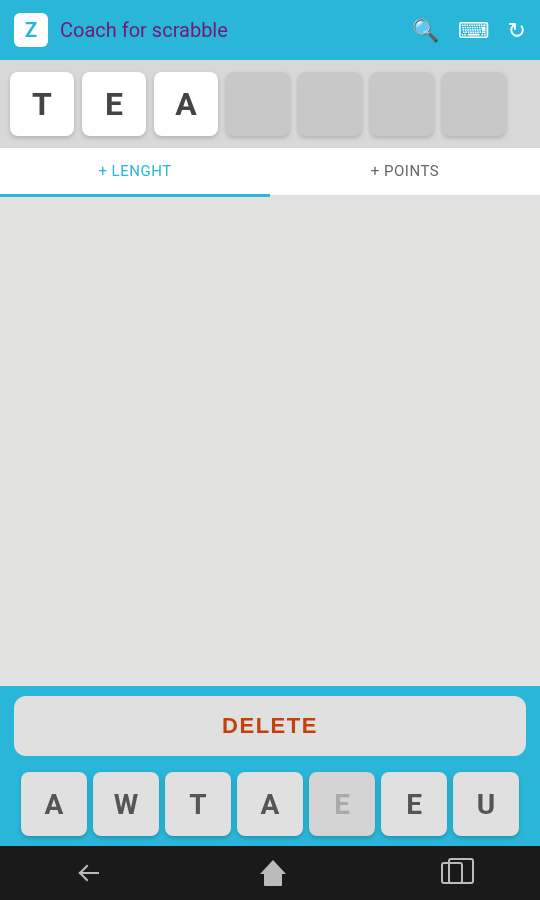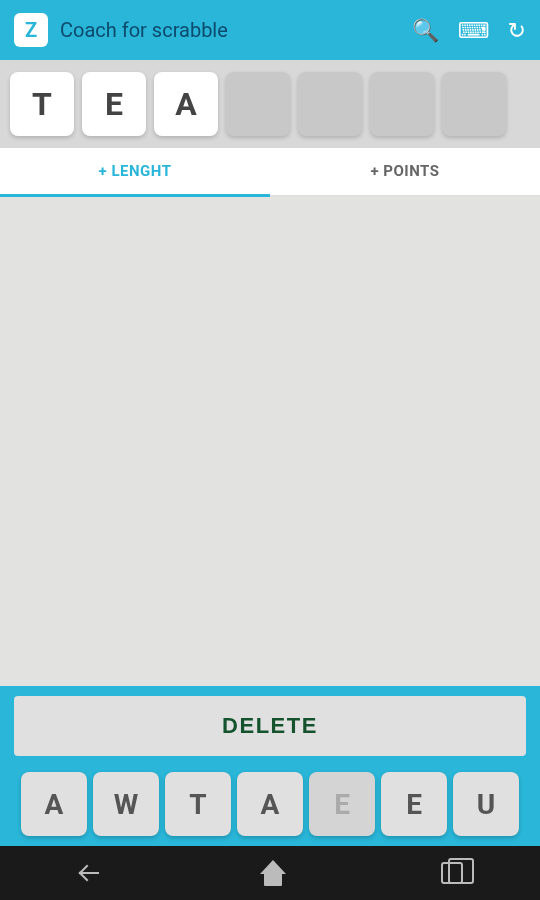--- a/index.html
+++ b/index.html
@@ -29,21 +29,21 @@
       border-radius: 6px;
       display: flex;
       align-items: center;
       justify-content: center;
       font-weight: bold;
       font-size: 20px;
       color: #29b6d8;
       margin-right: 12px;
     }
     .top-bar-title {
-      color: #0c4a6e;
+      color: #701a75;
       font-size: 20px;
       font-weight: 400;
       flex: 1;
     }
     .top-bar-icons {
       display: flex;
       gap: 18px;
       align-items: center;
     }
     .top-bar-icon {
@@ -84,21 +84,21 @@
       background: white;
       display: flex;
       flex-shrink: 0;
       border-bottom: 2px solid #e0e0e0;
     }
     .tab {
       flex: 1;
       padding: 14px 0;
       text-align: center;
       font-size: 15px;
-      font-weight: 700;
+      font-weight: 400;
       color: #666;
       cursor: pointer;
       letter-spacing: 0.5px;
     }
     .tab.active {
       color: #29b6d8;
       border-bottom: 3px solid #29b6d8;
       margin-bottom: -2px;
     }
 
@@ -113,27 +113,27 @@
     .action-buttons {
       background: #29b6d8;
       padding: 10px 14px;
       display: flex;
       gap: 14px;
       flex-shrink: 0;
     }
     .action-btn {
       flex: 1;
       height: 60px;
-      border-radius: 4px;
+      border-radius: 12px;
       border: none;
       font-size: 22px;
       font-weight: bold;
       letter-spacing: 1.5px;
       cursor: pointer;
-      color: #14532d;
+      color: #c2410c;
       background: #e0e0e0;
     }
 
     
     .keyboard-row {
       background: #29b6d8;
       padding: 6px 8px 10px 8px;
       display: flex;
       gap: 6px;
       justify-content: center;

